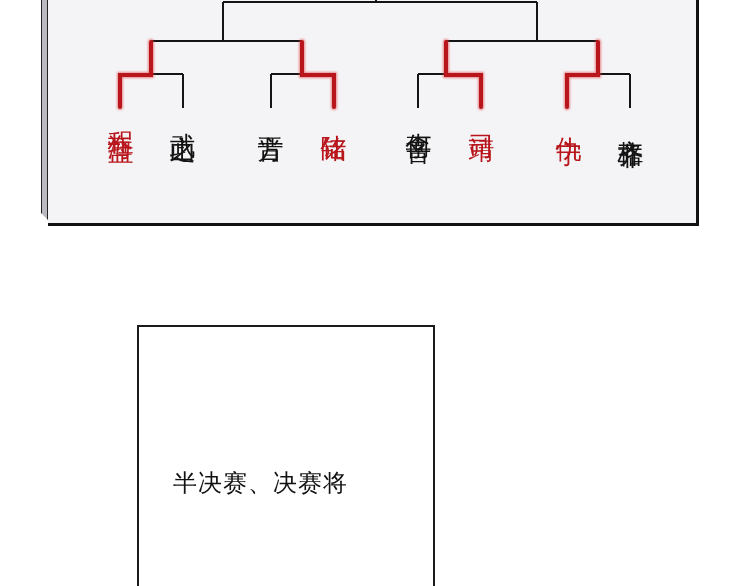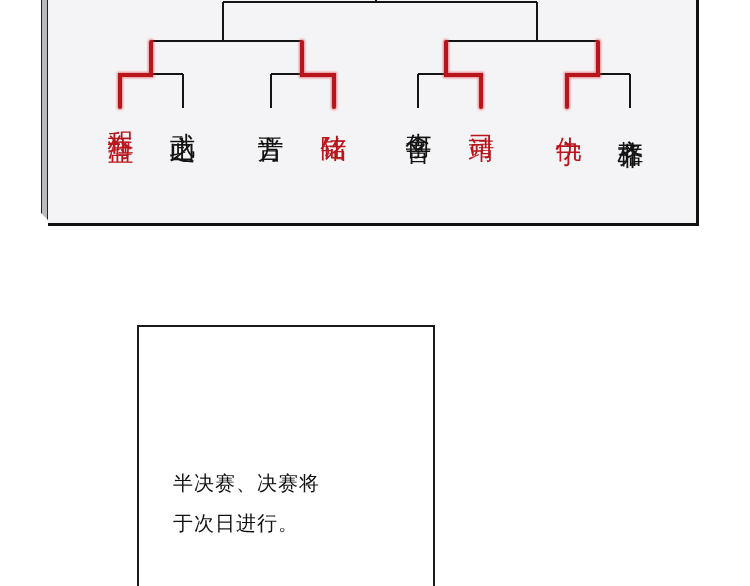--- a/index.html
+++ b/index.html
@@ -26,21 +26,21 @@
     font-size: 26px; line-height: 30px; letter-spacing: 2px;
   }
   .name.win { color: #b8161c; }
   .name.lose { color: #141414; }
   .notice {
     position: absolute; left: 137px; top: 325px; width: 298px; height: 280px;
     border: 2px solid #1a1a1a; background: #fff; box-sizing: border-box;
   }
   .notice-text {
     position: absolute; left: 34px; top: 136px; width: 260px;
-    font-size: 20px; line-height: 40px; color: #111; letter-spacing: 1px;
+    font-size: 24px; line-height: 40px; color: #111; letter-spacing: 1px;
   }
 </style>
 </head>
 <body>
 
 <div class="board-bevel"></div>
 <div class="board"></div>
 
 <svg class="bracket" width="750" height="240" viewBox="0 0 750 240">
   <defs>
@@ -89,15 +89,14 @@
 <div class="name lose" style="left:256px; top:114px;">方晋</div>
 <div class="name win" style="left:319px; top:114px;">陆铭</div>
 <div class="name lose" style="left:404px; top:112px;">李何音</div>
 <div class="name win" style="left:467px; top:114px;">司靖</div>
 <div class="name win" style="left:554px; top:116px;">仇宁</div>
 <div class="name lose" style="left:616px; top:118px;">齐格非</div>
 
 <div class="notice">
   <div class="notice-text">
     <div>半决赛、决赛将</div>
-    <div>于次日进行。</div>
   </div>
 </div>
 
 </body></html>

